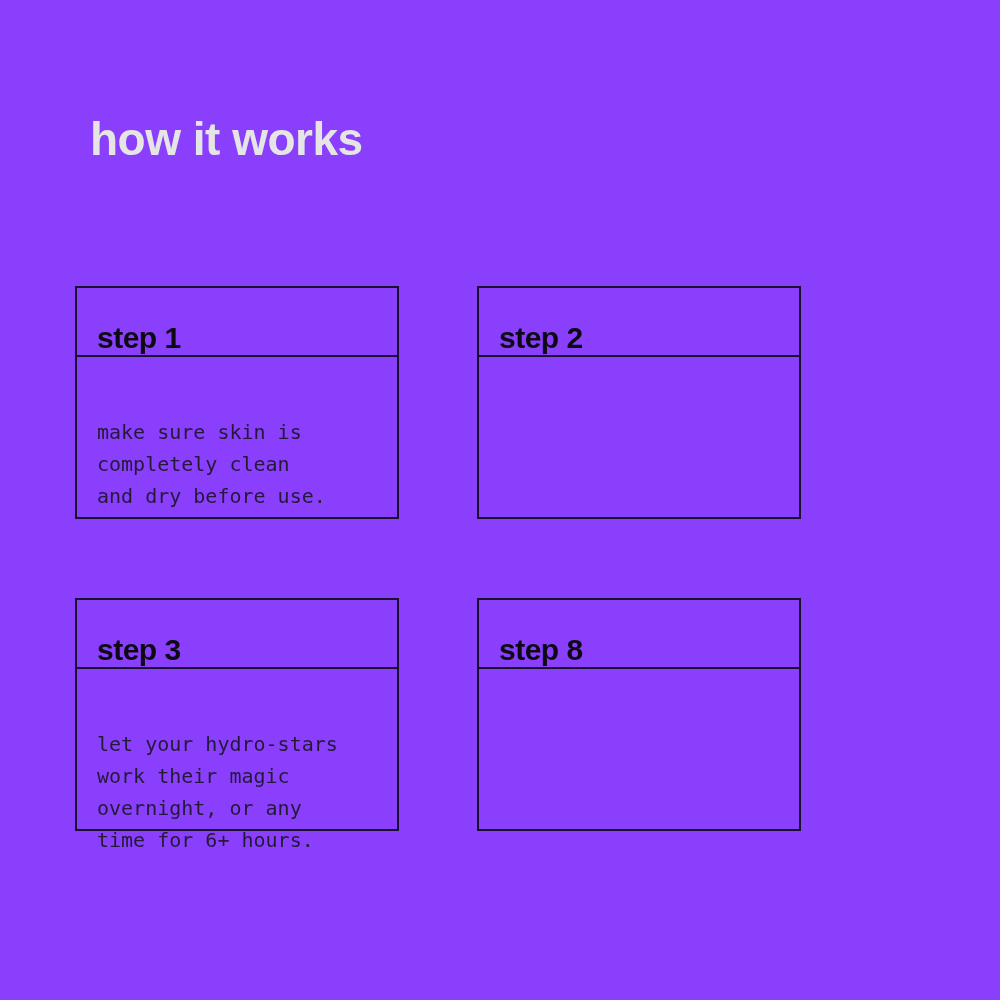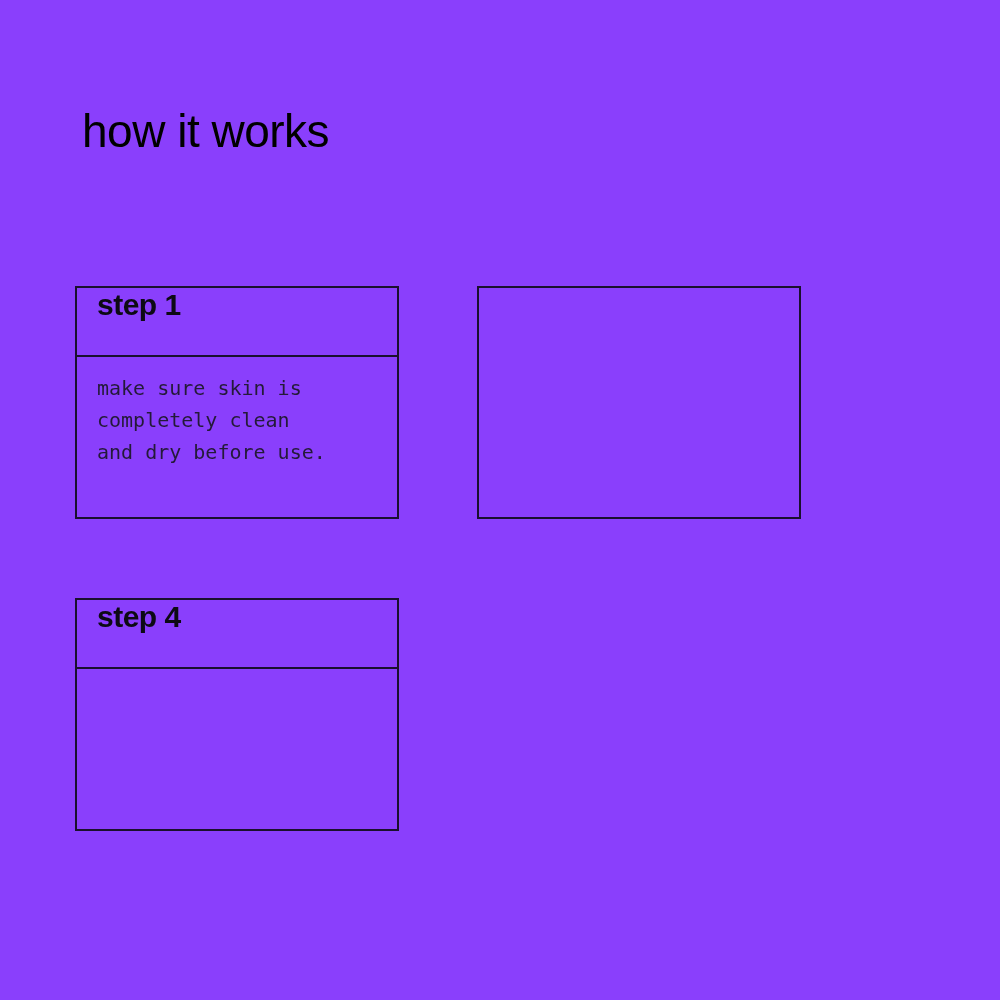--- a/index.html
+++ b/index.html
@@ -15,24 +15,24 @@
   }
   .page {
     position: absolute;
     inset: 0;
   }
   .page-title {
     position: absolute;
     left: 78px;
     top: 100px;
     font-size: 46px;
-    font-weight: 400;
+    font-weight: 700;
     letter-spacing: -0.5px;
-    color: #000000;
-    margin: 4px;
+    color: #e5e5e5;
+    margin: 12px;
   }
   .steps-grid {
     position: absolute;
     left: 75px;
     top: 286px;
     display: grid;
     grid-template-columns: 324px 324px;
     grid-auto-rows: 233px;
     column-gap: 78px;
     row-gap: 79px;
@@ -41,34 +41,35 @@
     border: 2px solid #1a102e;
     display: flex;
     flex-direction: column;
     box-sizing: border-box;
   }
   .step-card-header {
     height: 69px;
     flex: 0 0 69px;
     border-bottom: 2px solid #1a102e;
     display: flex;
-    align-items: flex-start;
+    align-items: flex-end;
     padding-left: 20px;
     box-sizing: border-box;
   }
   .step-label {
     font-size: 30px;
     font-weight: 800;
     letter-spacing: -0.5px;
     color: #0d0a14;
   }
   .step-card-body {
     flex: 1;
     padding: 15px 14px 0 20px;
     box-sizing: border-box;
+    margin-top: 44px;
   }
   .step-text {
     font-family: "DejaVu Sans Mono", "Liberation Mono", monospace;
     font-size: 20px;
     line-height: 32px;
     color: #241a38;
     white-space: pre-line;
   }
 </style>
 </head>
@@ -84,23 +85,37 @@
         <span class="step-label">step 1</span>
       </div>
       <div class="step-card-body">
         <span class="step-text">make sure skin is
 completely clean
 and dry before use.</span>
       </div>
     </div>
 
     <div class="step-card">
+      <div class="step-card-header">
+        <span class="step-label">step 2</span>
+      </div>
     </div>
-
 
     <div class="step-card">
       <div class="step-card-header">
-        <span class="step-label">step 4</span>
+        <span class="step-label">step 3</span>
+      </div>
+      <div class="step-card-body">
+        <span class="step-text">let your hydro-stars
+work their magic
+overnight, or any
+time for 6+ hours.</span>
+      </div>
+    </div>
+
+    <div class="step-card">
+      <div class="step-card-header">
+        <span class="step-label">step 8</span>
       </div>
     </div>
 
   </div>
 </div>
 
 </body></html>

